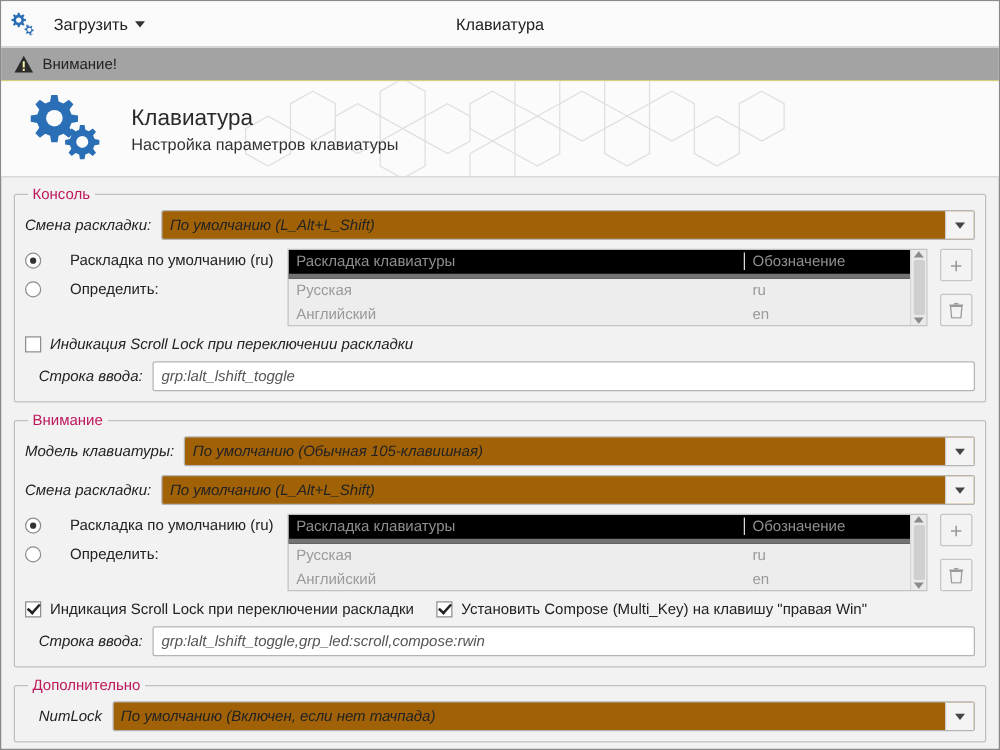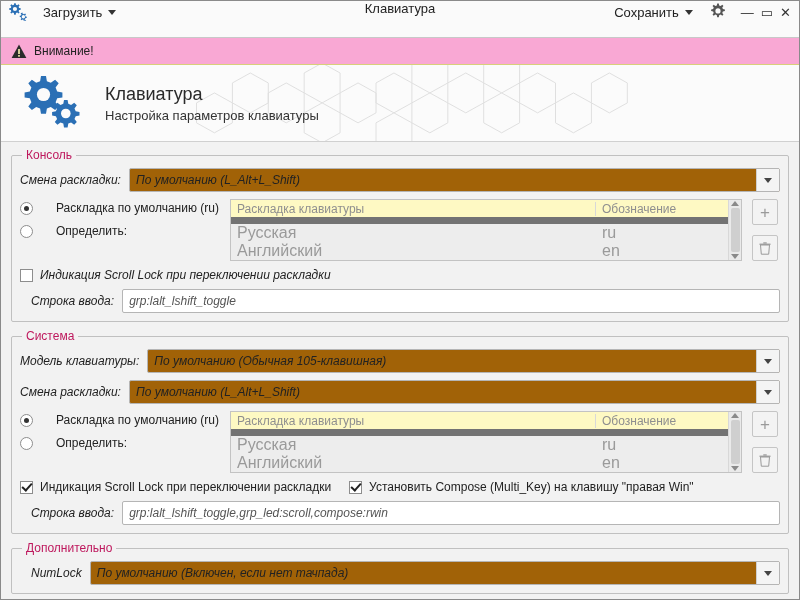--- a/index.html
+++ b/index.html
@@ -25,21 +25,21 @@
     flex-direction: column;
     position: relative;
   }
 
   
   .titlebar {
     height: 36px;
     background: #fafafa;
     border-bottom: 1px solid #c8c8c8;
     display: flex;
-    align-items: flex-start;
+    align-items: center;
     padding: 0 6px;
     flex: none;
     position: relative;
   }
   .tb-left, .tb-right {
     display: flex;
     align-items: center;
     gap: 6px;
   }
   .tb-right { margin-left: auto; }
@@ -83,21 +83,21 @@
   }
   .gear-big {
     width: 22px; height: 22px;
     display: inline-block;
     position: relative;
   }
 
   
   .warnbar {
     height: 26px;
-    background: #f9a8d4;
+    background: #a3a3a3;
     border-bottom: 1px solid #d8cf7a;
     display: flex;
     align-items: center;
     gap: 7px;
     padding: 0 10px;
     flex: none;
     font-size: 12px;
     color: #222;
   }
   .warn-icon {
@@ -281,41 +281,41 @@
     box-sizing: border-box;
   }
   .table-main {
     flex: 1;
     min-width: 0;
     display: flex;
     flex-direction: column;
   }
   .thead {
     display: flex;
-    background: #fef9c3;
-    border-bottom: 7px solid #737373;
+    background: #000000;
+    border-bottom: 4px solid #737373;
     height: 19px;
     align-items: center;
   }
   .th {
     font-size: 12px;
     color: #8f8f8f;
     padding: 0 6px;
     white-space: nowrap;
     overflow: hidden;
   }
   .th.c1 { flex: 1; }
   .th.c2 { width: 120px; flex: none; border-left: 1px solid #d8d8d8; }
   .trow {
     display: flex;
     height: 19px;
     align-items: center;
   }
   .td {
-    font-size: 16px;
+    font-size: 12px;
     color: #9a9a9a;
     padding: 0 6px;
     white-space: nowrap;
     overflow: hidden;
   }
   .td.c1 { flex: 1; }
   .td.c2 { width: 120px; flex: none; }
   .vscroll {
     width: 13px;
     flex: none;
@@ -421,37 +421,20 @@
         </svg>
       </span>
       <div class="menu-btn">
         <span>Загрузить</span>
         <span class="caret"></span>
       </div>
     </div>
 
     <div class="tb-title">Клавиатура</div>
 
-    <div class="tb-right">
-      <div class="menu-btn">
-        <span>Сохранить</span>
-        <span class="caret"></span>
-      </div>
-      <span class="gear-big">
-        <svg width="22" height="22" viewBox="0 0 22 22">
-          <path fill="#555" d="M10.2 2.4h1.6l.35 2 1.5.62 1.65-1.2 1.15 1.15-1.2 1.65.62 1.5 2 .35v1.6l-2 .35-.62 1.5 1.2 1.65-1.15 1.15-1.65-1.2-1.5.62-.35 2h-1.6l-.35-2-1.5-.62-1.65 1.2-1.15-1.15 1.2-1.65-.62-1.5-2-.35v-1.6l2-.35.62-1.5-1.2-1.65 1.15-1.15 1.65 1.2 1.5-.62z"></path>
-          <circle cx="11" cy="9.9" r="2.6" fill="#fafafa"></circle>
-        </svg>
-      </span>
-      <div class="win-btns">
-        <span class="win-btn">—</span>
-        <span class="win-btn">▭</span>
-        <span class="win-btn">✕</span>
-      </div>
-    </div>
   </div>
 
   <div class="warnbar">
     <span class="warn-icon">
       <svg width="16" height="15" viewBox="0 0 16 15">
         <path d="M8 0.6 L15.4 14 H0.6 Z" fill="#2b2b2b"></path>
         <rect x="7.2" y="5" width="1.6" height="5" fill="#fcf4b0"></rect>
         <rect x="7.2" y="11" width="1.6" height="1.7" fill="#fcf4b0"></rect>
       </svg>
     </span>
@@ -568,21 +551,21 @@
         </div>
       </div>
 
       <div class="row">
         <span class="lbl">Строка ввода:</span>
         <div class="textinput">grp:lalt_lshift_toggle</div>
       </div>
     </fieldset>
 
     <fieldset class="group">
-      <legend>Система</legend>
+      <legend>Внимание</legend>
 
       <div class="row">
         <span class="lbl">Модель клавиатуры:</span>
         <div class="combo">
           <span class="val">По умолчанию (Обычная 105-клавишная)</span>
           <span class="arrow">
               <i></i>
             </span>
         </div>
       </div>

